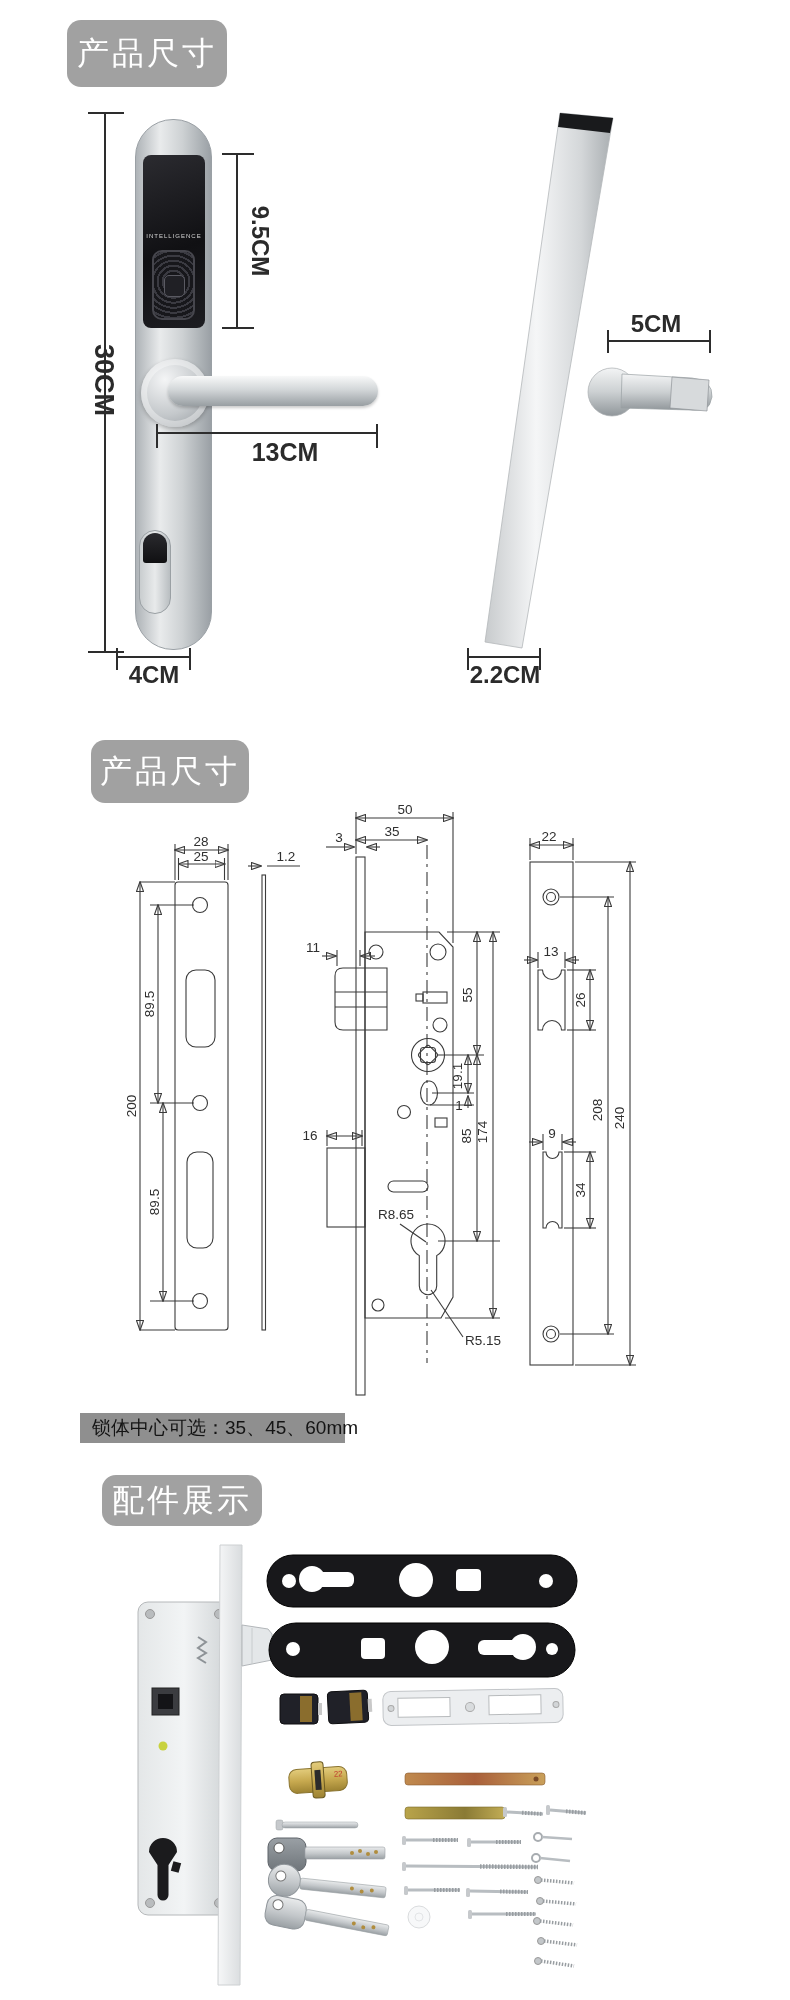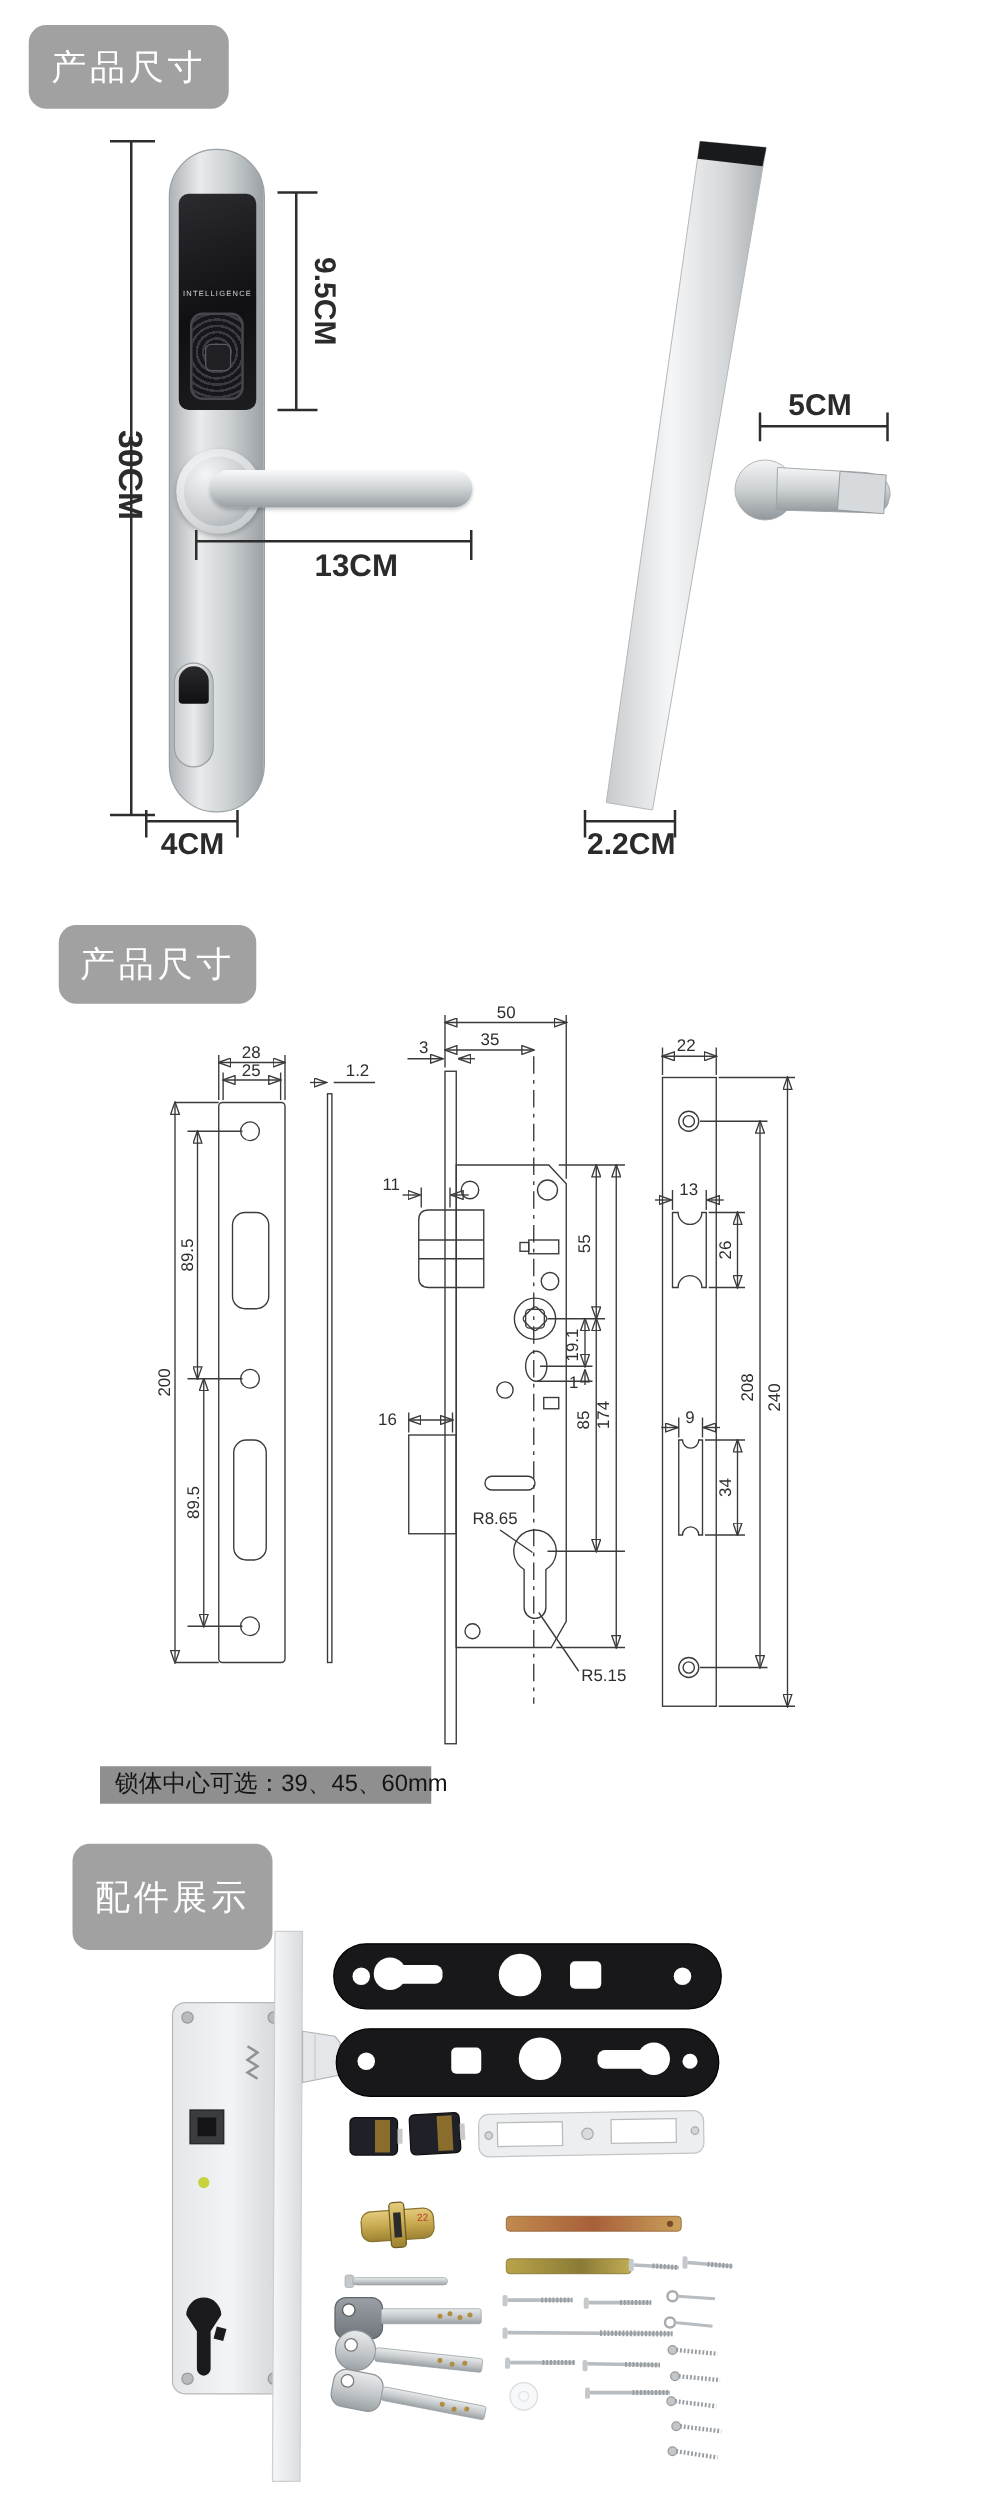--- a/index.html
+++ b/index.html
@@ -1,19 +1,19 @@
 <!DOCTYPE html>
 <html><head>
 <meta charset="utf-8">
 <style>
   html,body{margin:0;padding:0;background:#ffffff;}
   .canvas{position:relative;width:790px;height:2000px;background:#ffffff;overflow:hidden;
           font-family:"Liberation Sans",sans-serif;}
   .badge{position:absolute;background:#a1a1a1;color:#ffffff;border-radius:14px;
-         display:flex;align-items:center;justify-content:center;font-size:28px;letter-spacing:3px;}
+         display:flex;align-items:center;justify-content:center;font-size:32px;letter-spacing:3px;margin-left:44px;}
   .abs{position:absolute;}
   
   .plate-front{left:135px;top:119px;width:77px;height:531px;border-radius:38px;
     background:linear-gradient(90deg,#aeb3b7,#e9ebec 32%,#cdd1d3 62%,#9aa0a5);
     border:1px solid #9aa0a5;box-sizing:border-box;}
   .black-panel{left:143px;top:155px;width:62px;height:173px;border-radius:8px;
     background:linear-gradient(160deg,#2b2b30,#101013 55%,#1d1d21);}
   .brand{position:absolute;left:0;top:78px;width:100%;text-align:center;
     font-size:6px;letter-spacing:1px;color:#d6d6d6;}
   .fp-win{position:absolute;left:9px;top:95px;width:43px;height:70px;border-radius:10px;
@@ -350,23 +350,23 @@
 
       <g>
         <line x1="575" y1="62" x2="636" y2="62"></line>
           <line x1="575" y1="565" x2="636" y2="565"></line>
         <line x1="630" y1="62" x2="630" y2="565" marker-start="url(#arr)" marker-end="url(#arr)"></line>
         <text x="624" y="318" text-anchor="middle" transform="rotate(-90 624 318)">240</text>
       </g>
     </g>
   </svg>
 
-  <div class="abs note-bar">锁体中心可选：39、45、60mm</div>
-
-  <div class="badge" style="left:58px;top:1475px;width:160px;height:85px;">
+  <div class="abs note-bar">锁体中心可选：35、45、60mm</div>
+
+  <div class="badge" style="left:58px;top:1475px;width:160px;height:51px;">
     <span>配件展示</span>
   </div>
 
   <svg id="svg3" width="790" height="470" viewBox="0 0 790 470">
     <defs>
       <linearGradient id="steelG" x1="0" y1="0" x2="0" y2="1">
         <stop offset="0" stop-color="#e9ebec"></stop>
           <stop offset="0.55" stop-color="#c3c7ca"></stop>
           <stop offset="1" stop-color="#9aa0a4"></stop>
       </linearGradient>

